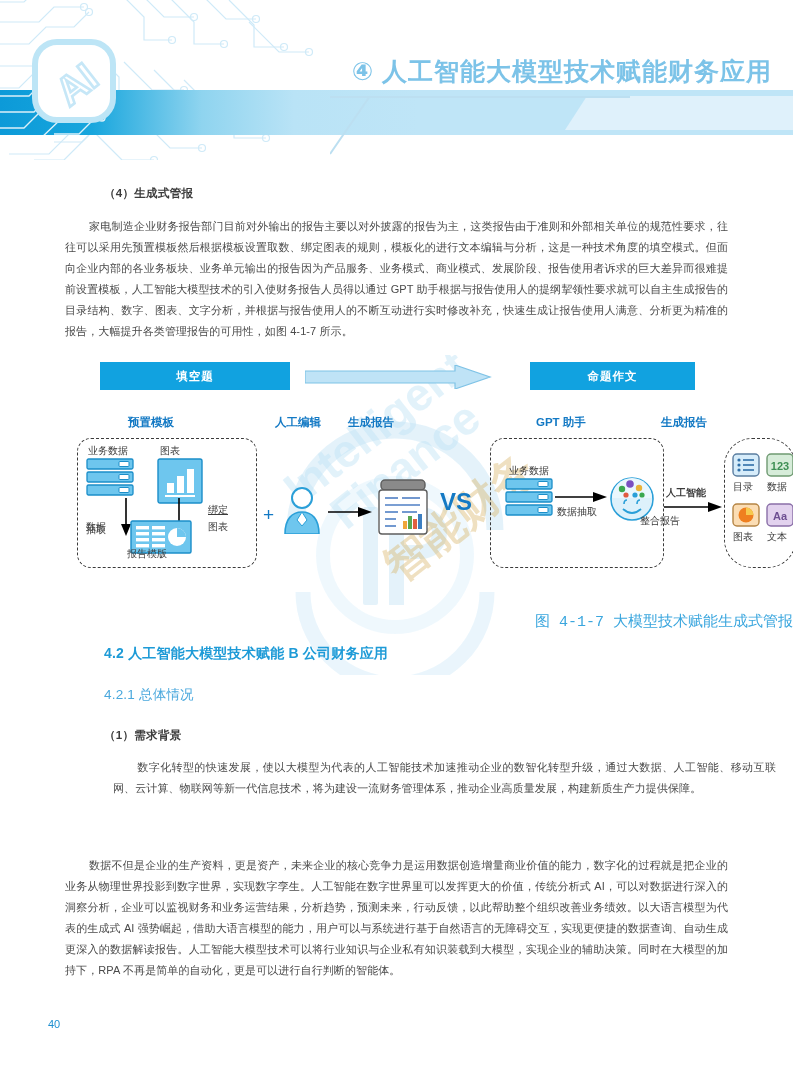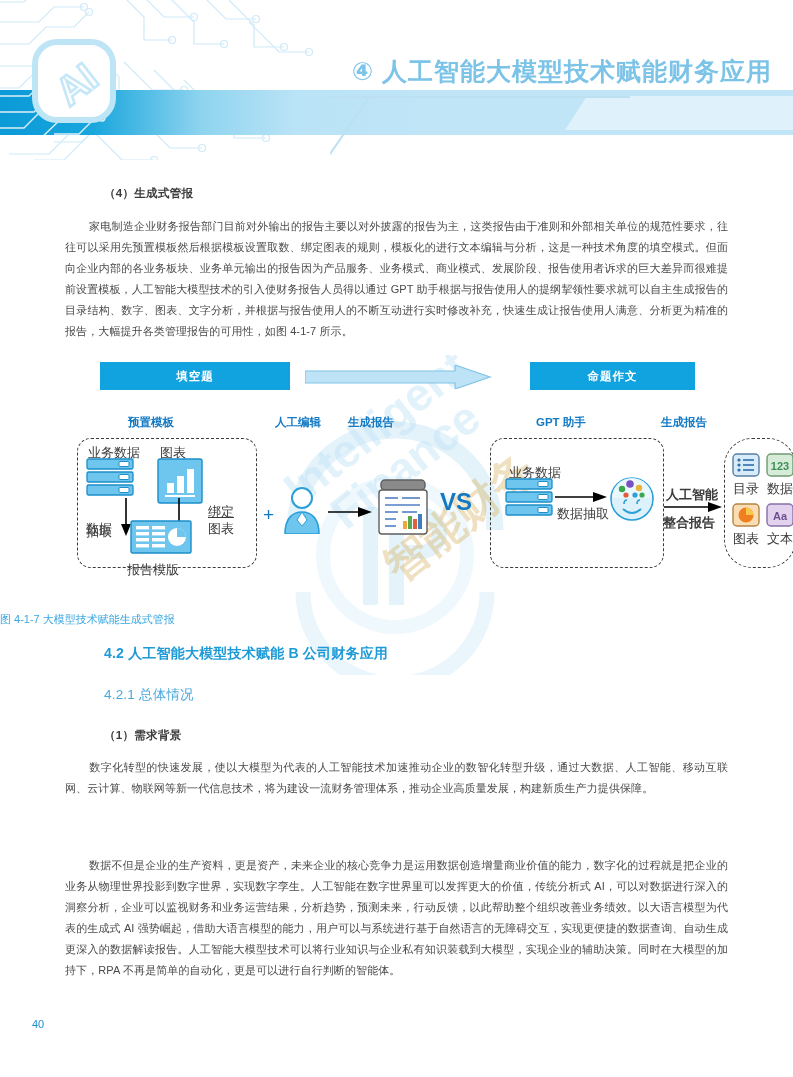--- a/index.html
+++ b/index.html
@@ -60,51 +60,51 @@
   }
   p.para{
     position:absolute;left:65px;width:663px;margin:0;
     font-size:11px;line-height:21px;color:#4a4a4a;
     text-align:justify;text-justify:inter-ideograph;
     letter-spacing:0.1px;
   }
   .indent{display:inline-block;width:24px;}
 
   .fig-cap{
-    position:absolute;left:0;top:612px;width:793px;text-align:left;
-    font-size:11px;color:#3aa6de;font-family:Liberation Sans, sans-serif;
+    position:absolute;left:0;top:612px;width:793px;text-align:right;
+    font-size:15px;color:#3aa6de;font-family:Liberation Mono, monospace;
   }
   .h2{
     position:absolute;left:104px;top:645px;
     font-size:14px;font-weight:bold;color:#1e9bd7;letter-spacing:0.2px;
   }
   .h3{
     position:absolute;left:104px;top:686px;
     font-size:13.5px;color:#4aa8dd;letter-spacing:0.2px;
   }
   .pagenum{
-    position:absolute;left:32px;top:1018px;
+    position:absolute;left:48px;top:1018px;
     font-size:11px;color:#1e8fd0;
   }
 
   
   .diagram{position:absolute;left:60px;top:358px;width:680px;height:250px;}
   .dbox-label{
     position:absolute;height:28px;background:#11a2e0;color:#fff;
     font-size:11.5px;font-weight:bold;display:flex;align-items:center;justify-content:center;
     letter-spacing:1px;
   }
   .stage-title{
     position:absolute;font-size:11.5px;font-weight:bold;color:#1379c4;
     white-space:nowrap;
   }
   .dash-box{
     position:absolute;border:1.4px dashed #3b3b3b;border-radius:14px;
   }
-  .lbl{position:absolute;font-size:13px;color:#3b3b3b;white-space:nowrap;}
+  .lbl{position:absolute;font-size:10px;color:#3b3b3b;white-space:nowrap;}
   .vs{
     position:absolute;font-size:24px;font-weight:bold;color:#1379c4;
     font-family:"Liberation Sans","DejaVu Sans",sans-serif;
   }
   .plus{position:absolute;font-size:19px;color:#1379c4;font-weight:400;}
 </style>
 </head>
 <body>
 
 <div class="page">
@@ -286,21 +286,21 @@
           <rect x="6" y="18" width="13" height="3.4"></rect>
             <rect x="6" y="24" width="13" height="3.4"></rect>
           <rect x="22" y="6" width="13" height="3.4"></rect>
             <rect x="22" y="12" width="13" height="3.4"></rect>
           <rect x="22" y="18" width="13" height="3.4"></rect>
             <rect x="22" y="24" width="13" height="3.4"></rect>
         </g>
         <circle cx="47" cy="17" r="9" fill="#ffffff"></circle>
         <path d="M47 17 L47 8 A9 9 0 0 1 56 17 Z" fill="#6ec6ee"></path>
       </svg>
-      <div class="lbl" style="left:67px;top:203px;text-align:right;">报告模版</div>
+      <div class="lbl" style="left:67px;top:189px;text-align:right;">报告模版</div>
 
       <div class="plus" style="left:203px;top:146px;">+</div>
 
       <svg style="position:absolute;left:222px;top:128px;width:40px;height:48px;" viewBox="0 0 40 48">
         <circle cx="20" cy="12" r="10" fill="#ffffff" stroke="#2a9fd8" stroke-width="2"></circle>
         <path d="M3 48 C3 33 10 26 20 26 C30 26 37 33 37 48 Z" fill="#6ec6ee" stroke="#2a9fd8" stroke-width="1.6"></path>
         <path d="M20 26 L15 34 L20 40 L25 34 Z" fill="#ffffff" stroke="#2a9fd8" stroke-width="1"></path>
       </svg>
 
       <svg style="position:absolute;left:268px;top:148px;width:44px;height:12px;" viewBox="0 0 44 12">
@@ -365,21 +365,21 @@
         <path d="M15 28 q0 -4 3 -4" stroke="#2a9fd8" stroke-width="1.6" fill="none"></path>
         <path d="M28 28 q0 -4 3 -4" stroke="#2a9fd8" stroke-width="1.6" fill="none"></path>
         <path d="M14 33 q9 8 18 0" stroke="#2a9fd8" stroke-width="1.8" fill="none"></path>
       </svg>
 
       <svg style="position:absolute;left:604px;top:143px;width:58px;height:12px;" viewBox="0 0 58 12">
         <path d="M0 6 L46 6" stroke="#000" stroke-width="1.5"></path>
         <path d="M44 1 L58 6 L44 11 Z" fill="#000"></path>
       </svg>
       <div class="lbl" style="left:606px;top:128px;font-weight:bold;">人工智能</div>
-      <div class="lbl" style="left:603px;top:156px;font-weight:bold;">整合报告</div>
+      <div class="lbl" style="left:580px;top:156px;font-weight:normal;">整合报告</div>
 
       <div class="dash-box" style="left:664px;top:80px;width:70px;height:128px;border-radius:28px;"></div>
 
       <svg style="position:absolute;left:672px;top:95px;width:28px;height:24px;" viewBox="0 0 28 24">
         <rect x="1" y="1" width="26" height="22" rx="4" fill="#d6ecfa" stroke="#5a7da0" stroke-width="1.4"></rect>
         <g fill="#2f6fa8">
             <circle cx="7" cy="7" r="1.6"></circle>
             <circle cx="7" cy="12" r="1.6"></circle>
             <circle cx="7" cy="17" r="1.6"></circle>
           </g>
@@ -411,19 +411,19 @@
       <div class="lbl" style="left:707px;top:172px;">文本</div>
     </div>
 
     <div class="fig-cap">图 4-1-7 大模型技术赋能生成式管报</div>
 
     <div class="h2">4.2 人工智能大模型技术赋能 B 公司财务应用</div>
     <div class="h3">4.2.1 总体情况</div>
 
     <div class="sub-head" style="top:728px;">（1）需求背景</div>
 
-    <p class="para" style="top:757px;"><span class="indent"></span><span>数字化转型的快速发展，使以大模型为代表的人工智能技术加速推动企业的数智化转型升级，通过大数据、人工智能、移动互联网、云计算、物联网等新一代信息技术，将为建设一流财务管理体系，推动企业高质量发展，构建新质生产力提供保障。</span></p>
+    <p class="para" style="top:757px;margin-left:48px;"><span class="indent"></span><span>数字化转型的快速发展，使以大模型为代表的人工智能技术加速推动企业的数智化转型升级，通过大数据、人工智能、移动互联网、云计算、物联网等新一代信息技术，将为建设一流财务管理体系，推动企业高质量发展，构建新质生产力提供保障。</span></p>
 
     <p class="para" style="top:855px;"><span class="indent"></span><span>数据不但是企业的生产资料，更是资产，未来企业的核心竞争力是运用数据创造增量商业价值的能力，数字化的过程就是把企业的业务从物理世界投影到数字世界，实现数字孪生。人工智能在数字世界里可以发挥更大的价值，传统分析式 AI，可以对数据进行深入的洞察分析，企业可以监视财务和业务运营结果，分析趋势，预测未来，行动反馈，以此帮助整个组织改善业务绩效。以大语言模型为代表的生成式 AI 强势崛起，借助大语言模型的能力，用户可以与系统进行基于自然语言的无障碍交互，实现更便捷的数据查询、自动生成更深入的数据解读报告。人工智能大模型技术可以将行业知识与企业私有知识装载到大模型，实现企业的辅助决策。同时在大模型的加持下，RPA 不再是简单的自动化，更是可以进行自行判断的智能体。</span></p>
 
     <div class="pagenum">40</div>
   </div>
 </div>
 
 </body></html>

